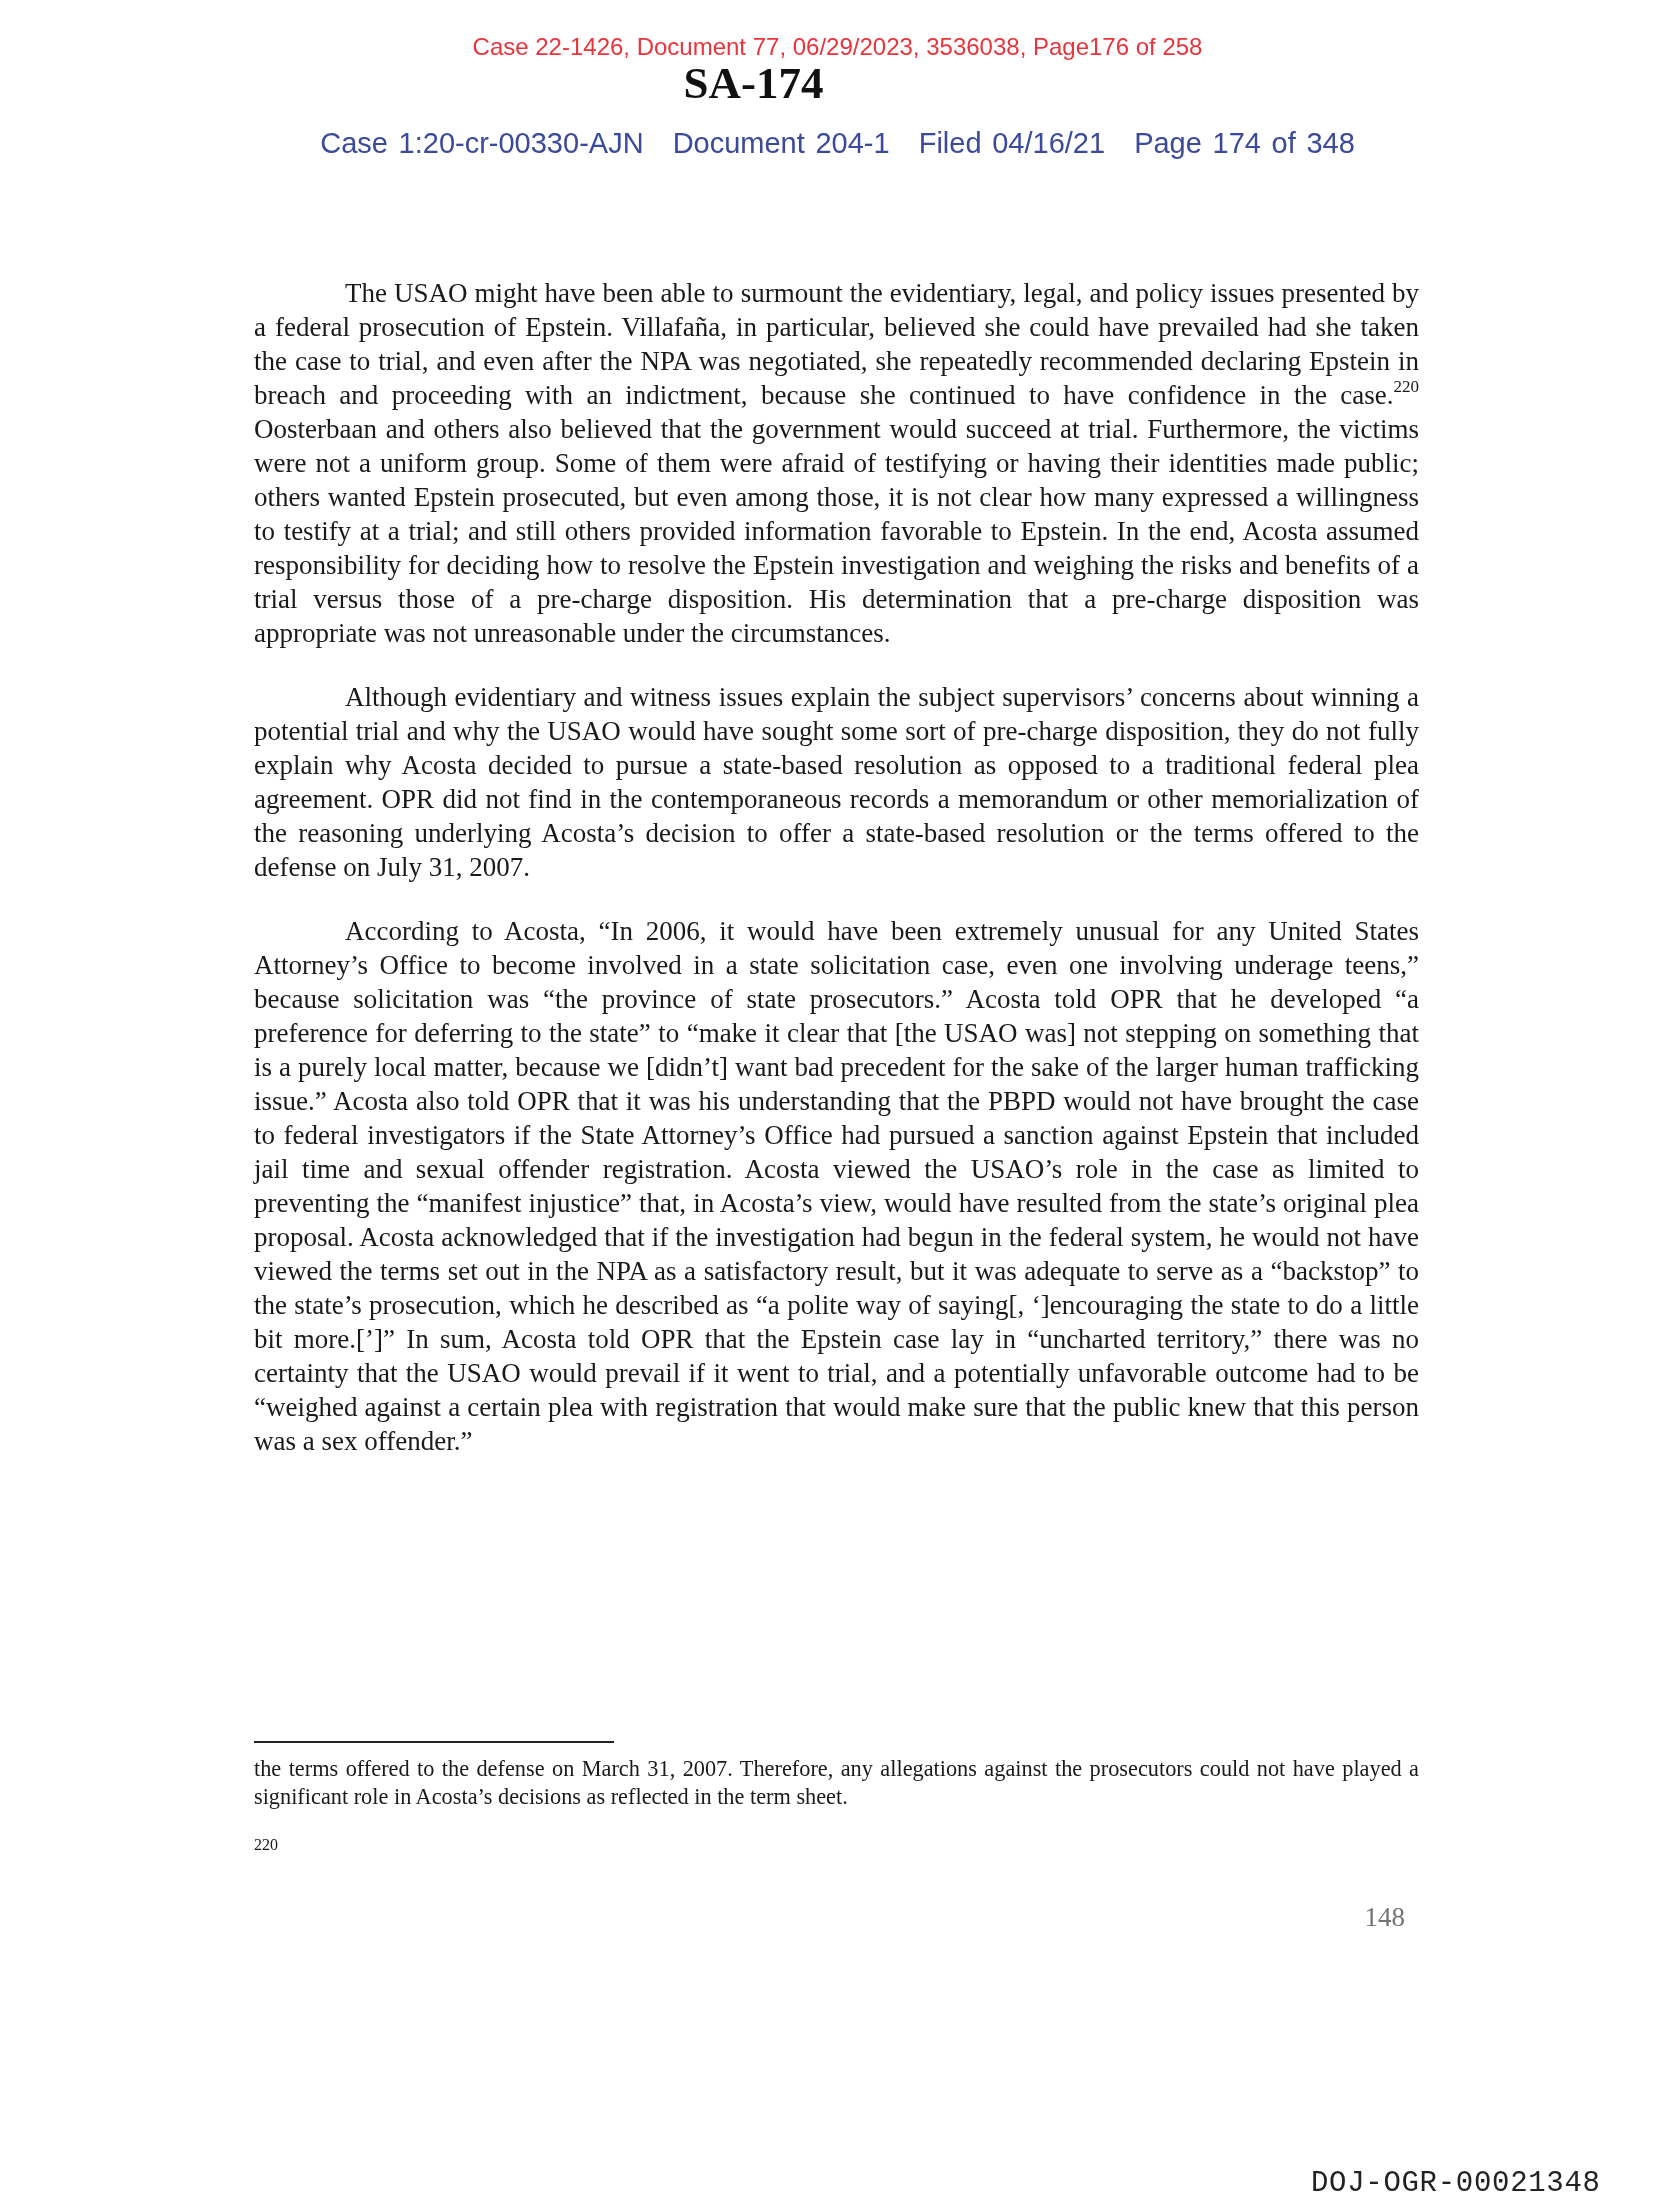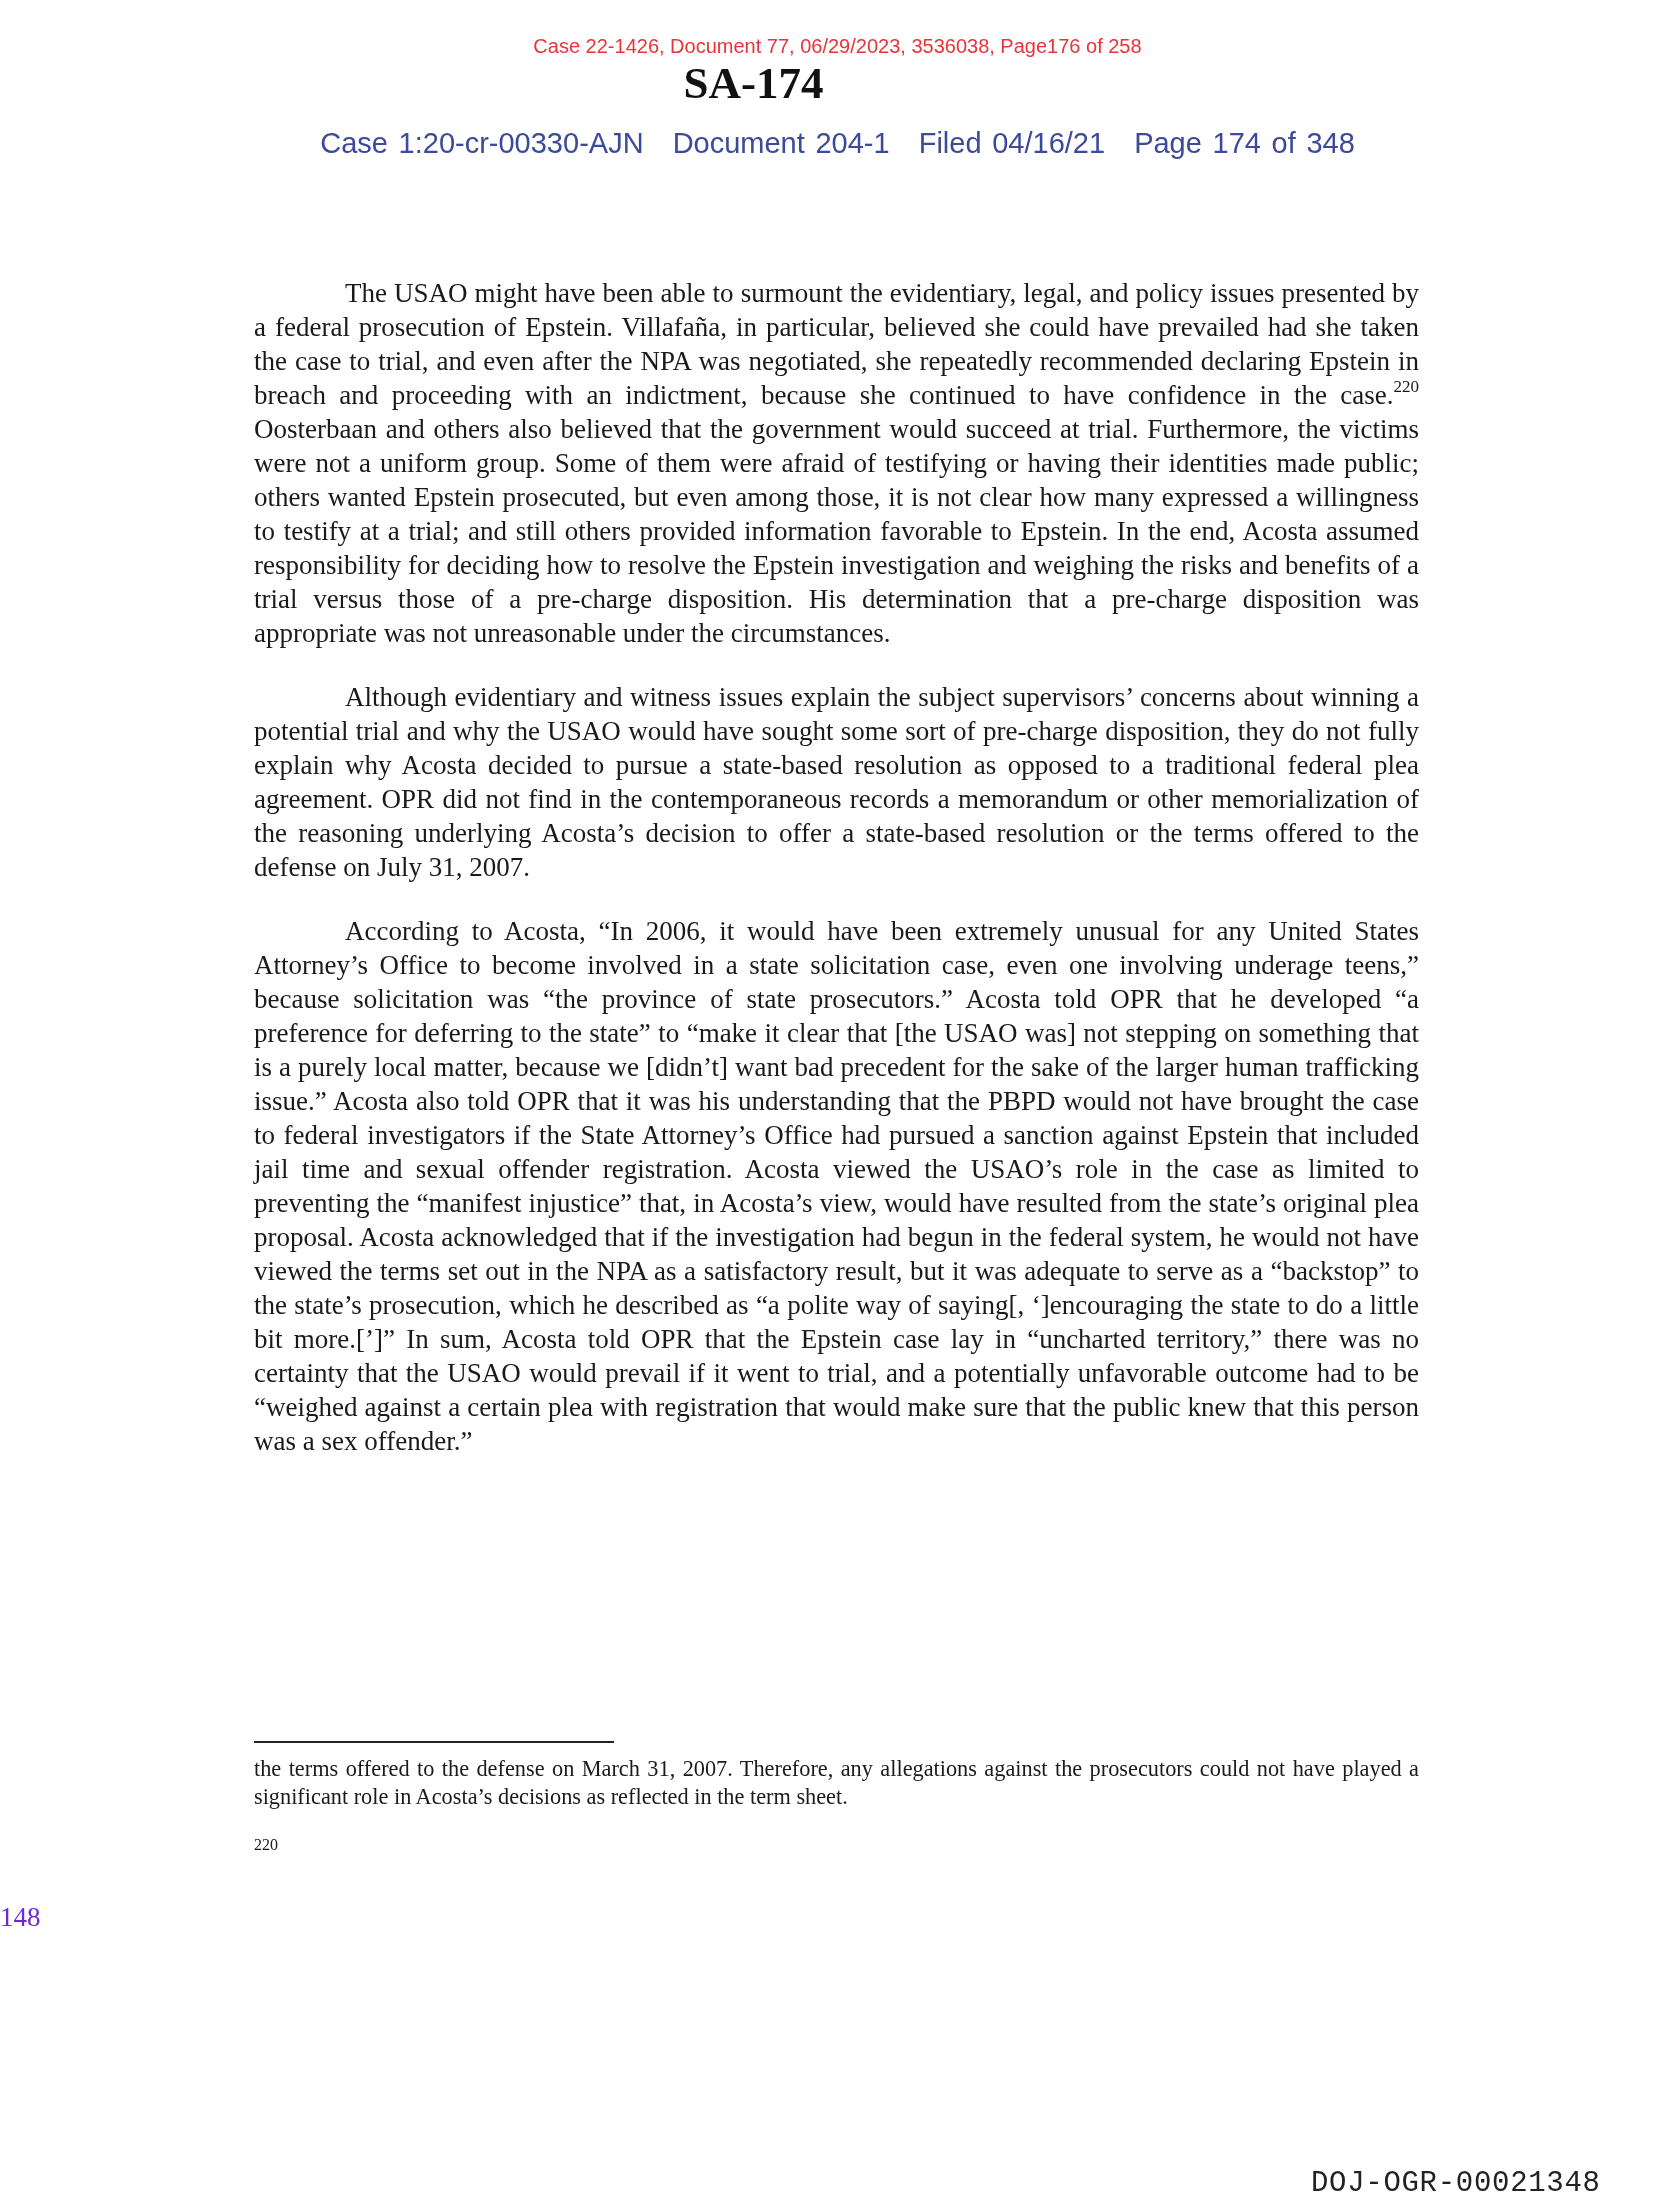--- a/index.html
+++ b/index.html
@@ -1,19 +1,19 @@
 <!DOCTYPE html>
 <html style="font-size:10.5px"><head>
 <meta charset="utf-8">
 <style>
   html, body { margin: 0; padding: 0; background: #ffffff; }
   body { width: 1675px; height: 2205px; position: relative; overflow: hidden; }
   .hdr-red {
     position: absolute; left: 0; top: 28px; width: 1675px; text-align: center;
-    font-family: "Liberation Sans", sans-serif; font-size: 20px; color: #e8343a;
+    font-family: "Liberation Sans", sans-serif; font-size: 24px; color: #e8343a;
     letter-spacing: 0px; line-height: 37px;
   }
   .hdr-sa {
     position: absolute; left: 0; top: 60px; width: 1507px; text-align: center;
     font-family: "Liberation Serif", serif; font-weight: bold; font-size: 45px; color: #111;
     line-height: 47px;
   }
   .hdr-blue {
     position: absolute; left: 0; top: 126px; width: 1675px; text-align: center;
     font-family: "Liberation Sans", sans-serif; font-size: 29px; color: #3b4a9a;
@@ -32,22 +32,22 @@
   }
   .footnotes {
     position: absolute; left: 254px; top: 1755px; width: 1165px;
     font-family: "Liberation Serif", serif; font-size: 22.3px; line-height: 28px;
     color: #1a1a1a; text-align: justify;
   }
   .footnotes p { margin: 0; }
   .fn-220 { margin-top: 24px !important; display: flex; }
   .fn-220 .num { width: 91px; font-size: 16px; line-height: 20px; flex: none; }
   .page-num {
-    position: absolute; left: 0; top: 1902px; width: 1405px; text-align: left;
-    font-family: "Liberation Serif", serif; font-size: 27px; color: #6d28d9;
+    position: absolute; left: 0; top: 1902px; width: 1405px; text-align: right;
+    font-family: "Liberation Serif", serif; font-size: 27px; color: #737373;
   }
   .bates {
     position: absolute; left: 1311px; top: 2167px;
     font-family: "Liberation Mono", monospace; font-size: 29px; color: #222; letter-spacing: 0.7px;
   }
 </style>
 </head>
 <body>
 
 <div class="hdr-red">Case 22-1426, Document 77, 06/29/2023, 3536038, Page176 of 258</div>

